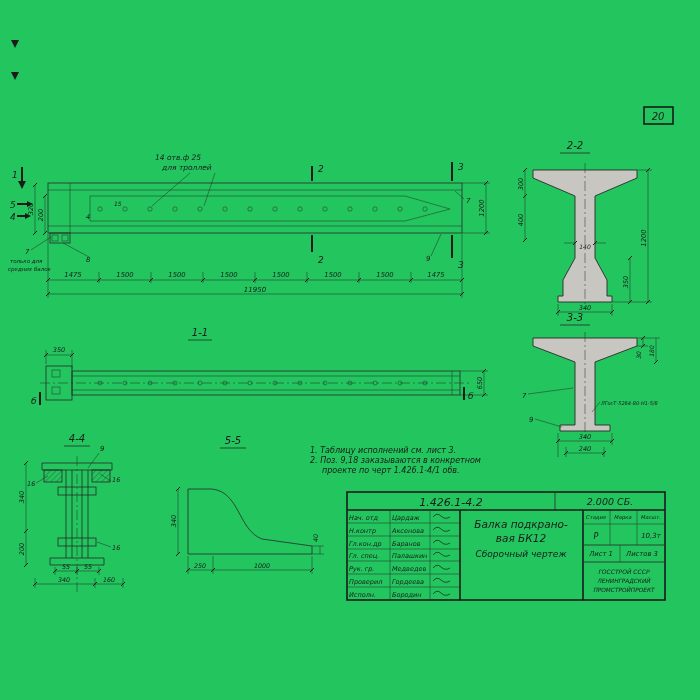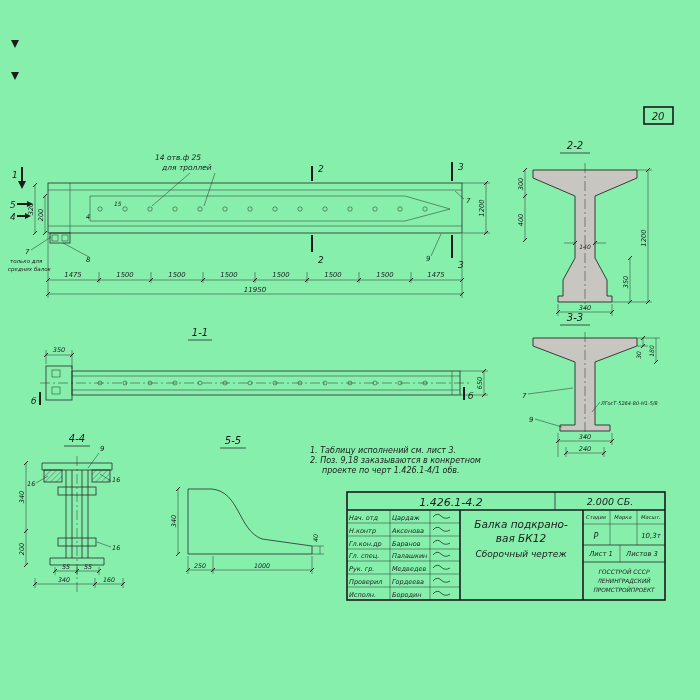--- a/index.html
+++ b/index.html
@@ -1,16 +1,16 @@
 <!DOCTYPE html>
 <html><head>
 <meta charset="utf-8">
 <style>
   html,body{margin:0;padding:0;background:#e8e8e6;}
-  .page{width:700px;height:700px;background:#86efac;position:relative;margin:0 auto;}
+  .page{width:700px;height:700px;background:#22c55e;position:relative;margin:0 auto;}
   svg text{font-family:"DejaVu Sans",sans-serif;font-style:italic;fill:#1b1b1b;}
   .ln{stroke:#2a2a28;stroke-width:0.8;fill:none;}
   .thin{stroke:#2a2a28;stroke-width:0.5;fill:none;}
   .thick{stroke:#1b1b1b;stroke-width:2;fill:none;}
   .frame{stroke:#1b1b1b;stroke-width:1.6;fill:none;}
   .cut{fill:#c7c6c0;stroke:#2a2a28;stroke-width:0.9;}
   .cl{stroke:#2a2a28;stroke-width:0.5;fill:none;stroke-dasharray:10 3 2 3;}
   .tick{stroke:#1b1b1b;stroke-width:1;}
   .sig{stroke:#1b1b1b;stroke-width:0.7;fill:none;}
 </style>

